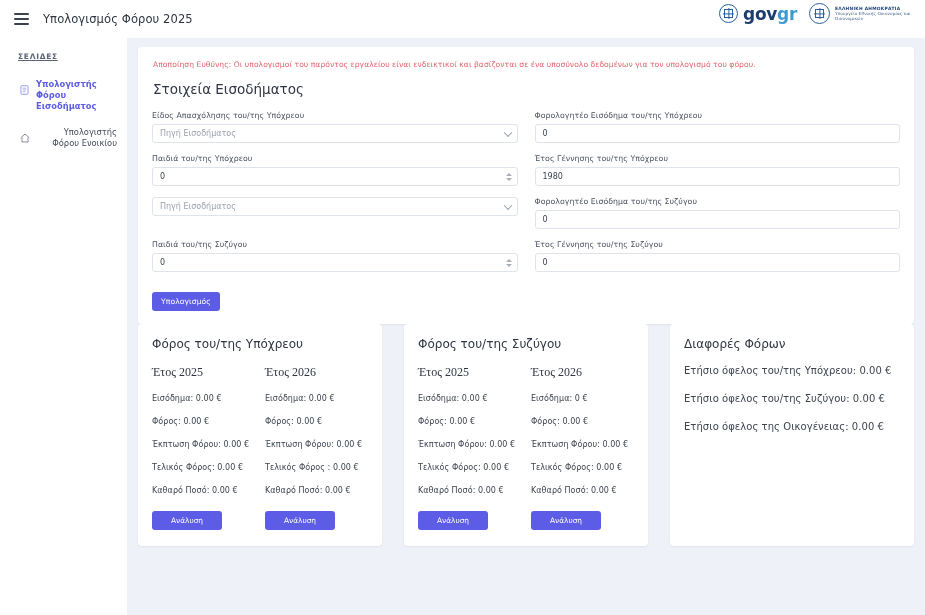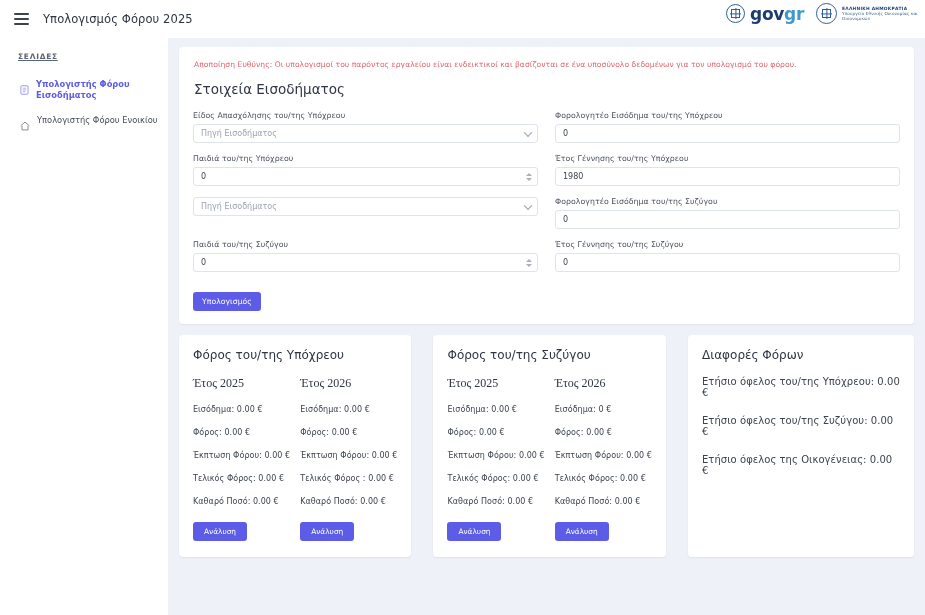--- a/index.html
+++ b/index.html
@@ -28,21 +28,21 @@
     cursor: pointer;
   }
   .hamburger span { display: block; height: 1.6px; background: #3b4250; border-radius: 1px; }
   .topbar-title {
     font-size: 11.5px;
     color: #2e3541;
     letter-spacing: .1px;
   }
   .topbar-right {
     position: absolute;
-    right: 5px; top: 3px;
+    right: 12px; top: 3px;
     display: flex; align-items: center; gap: 12px;
   }
   .govgr {
     display: flex; align-items: center; gap: 5px;
   }
   .govgr-text {
     font-size: 17px; font-weight: bold; color: #1c3d6e; letter-spacing: -0.3px;
   }
   .govgr-text .gr { color: #3d9ad1; }
   .emblem-circle {
@@ -77,21 +77,21 @@
 
   
   .shell {
     position: relative;
     height: 577px;
     background: #ffffff;
     display: flex;
     padding: 0;
   }
   .sidebar {
-    width: 168px;
+    width: 127px;
     background: #ffffff;
     border-top-right-radius: 7px;
     flex: none;
     padding: 10px 8px 0 18px;
   }
   .sidebar-head {
     font-size: 7.5px;
     color: #5b6472;
     letter-spacing: .7px;
     text-decoration: underline;
@@ -101,21 +101,21 @@
   .nav-item {
     display: flex; align-items: flex-start; gap: 7px;
     padding: 4px 2px 4px 2px;
     margin-bottom: 6px;
     cursor: pointer;
     border-radius: 4px;
   }
   .nav-item .ico { flex: none; margin-top: 1px; }
   .nav-label { font-size: 8.3px; line-height: 1.35; }
   .nav-item.active .nav-label { color: #5c5ce6; font-weight: bold; }
-  .nav-item:not(.active) .nav-label { color: #444b57; }
+  .nav-item:not(.active) .nav-label { color: #444b57; text-align: right; }
 
   .main {
     flex: 1;
     background: #eef1f7;
     padding: 9px 11px 0 11px;
     overflow: hidden;
   }
 
   
   .card {
@@ -198,21 +198,20 @@
     cursor: pointer;
     font-family: inherit;
     letter-spacing: .1px;
   }
 
   
   .results {
     display: grid;
     grid-template-columns: 1fr 1fr 1fr;
     gap: 22px;
-    margin-top: 11px;
   }
   .result-card { padding: 13px 14px 16px 14px; }
   .result-title {
     font-size: 12px;
     color: #2f3542;
     margin: 0 0 14px 0;
     font-weight: normal;
   }
   .year-cols { display: grid; grid-template-columns: 1fr 1fr; column-gap: 10px; }
   .year-head {
@@ -229,21 +228,21 @@
     white-space: nowrap;
   }
   .stat:last-of-type { margin-bottom: 13px; }
   .btn-analysis {
     background: #5c5ce6;
     color: #ffffff;
     border: none;
     border-radius: 3px;
     font-size: 7.4px;
     padding: 5px 0;
-    width: 54px;
+    width: 70px;
     cursor: pointer;
     font-family: inherit;
   }
   .diff-line {
     font-size: 10px;
     color: #3c434f;
     margin-bottom: 17px;
     letter-spacing: .05px;
   }
 </style>

